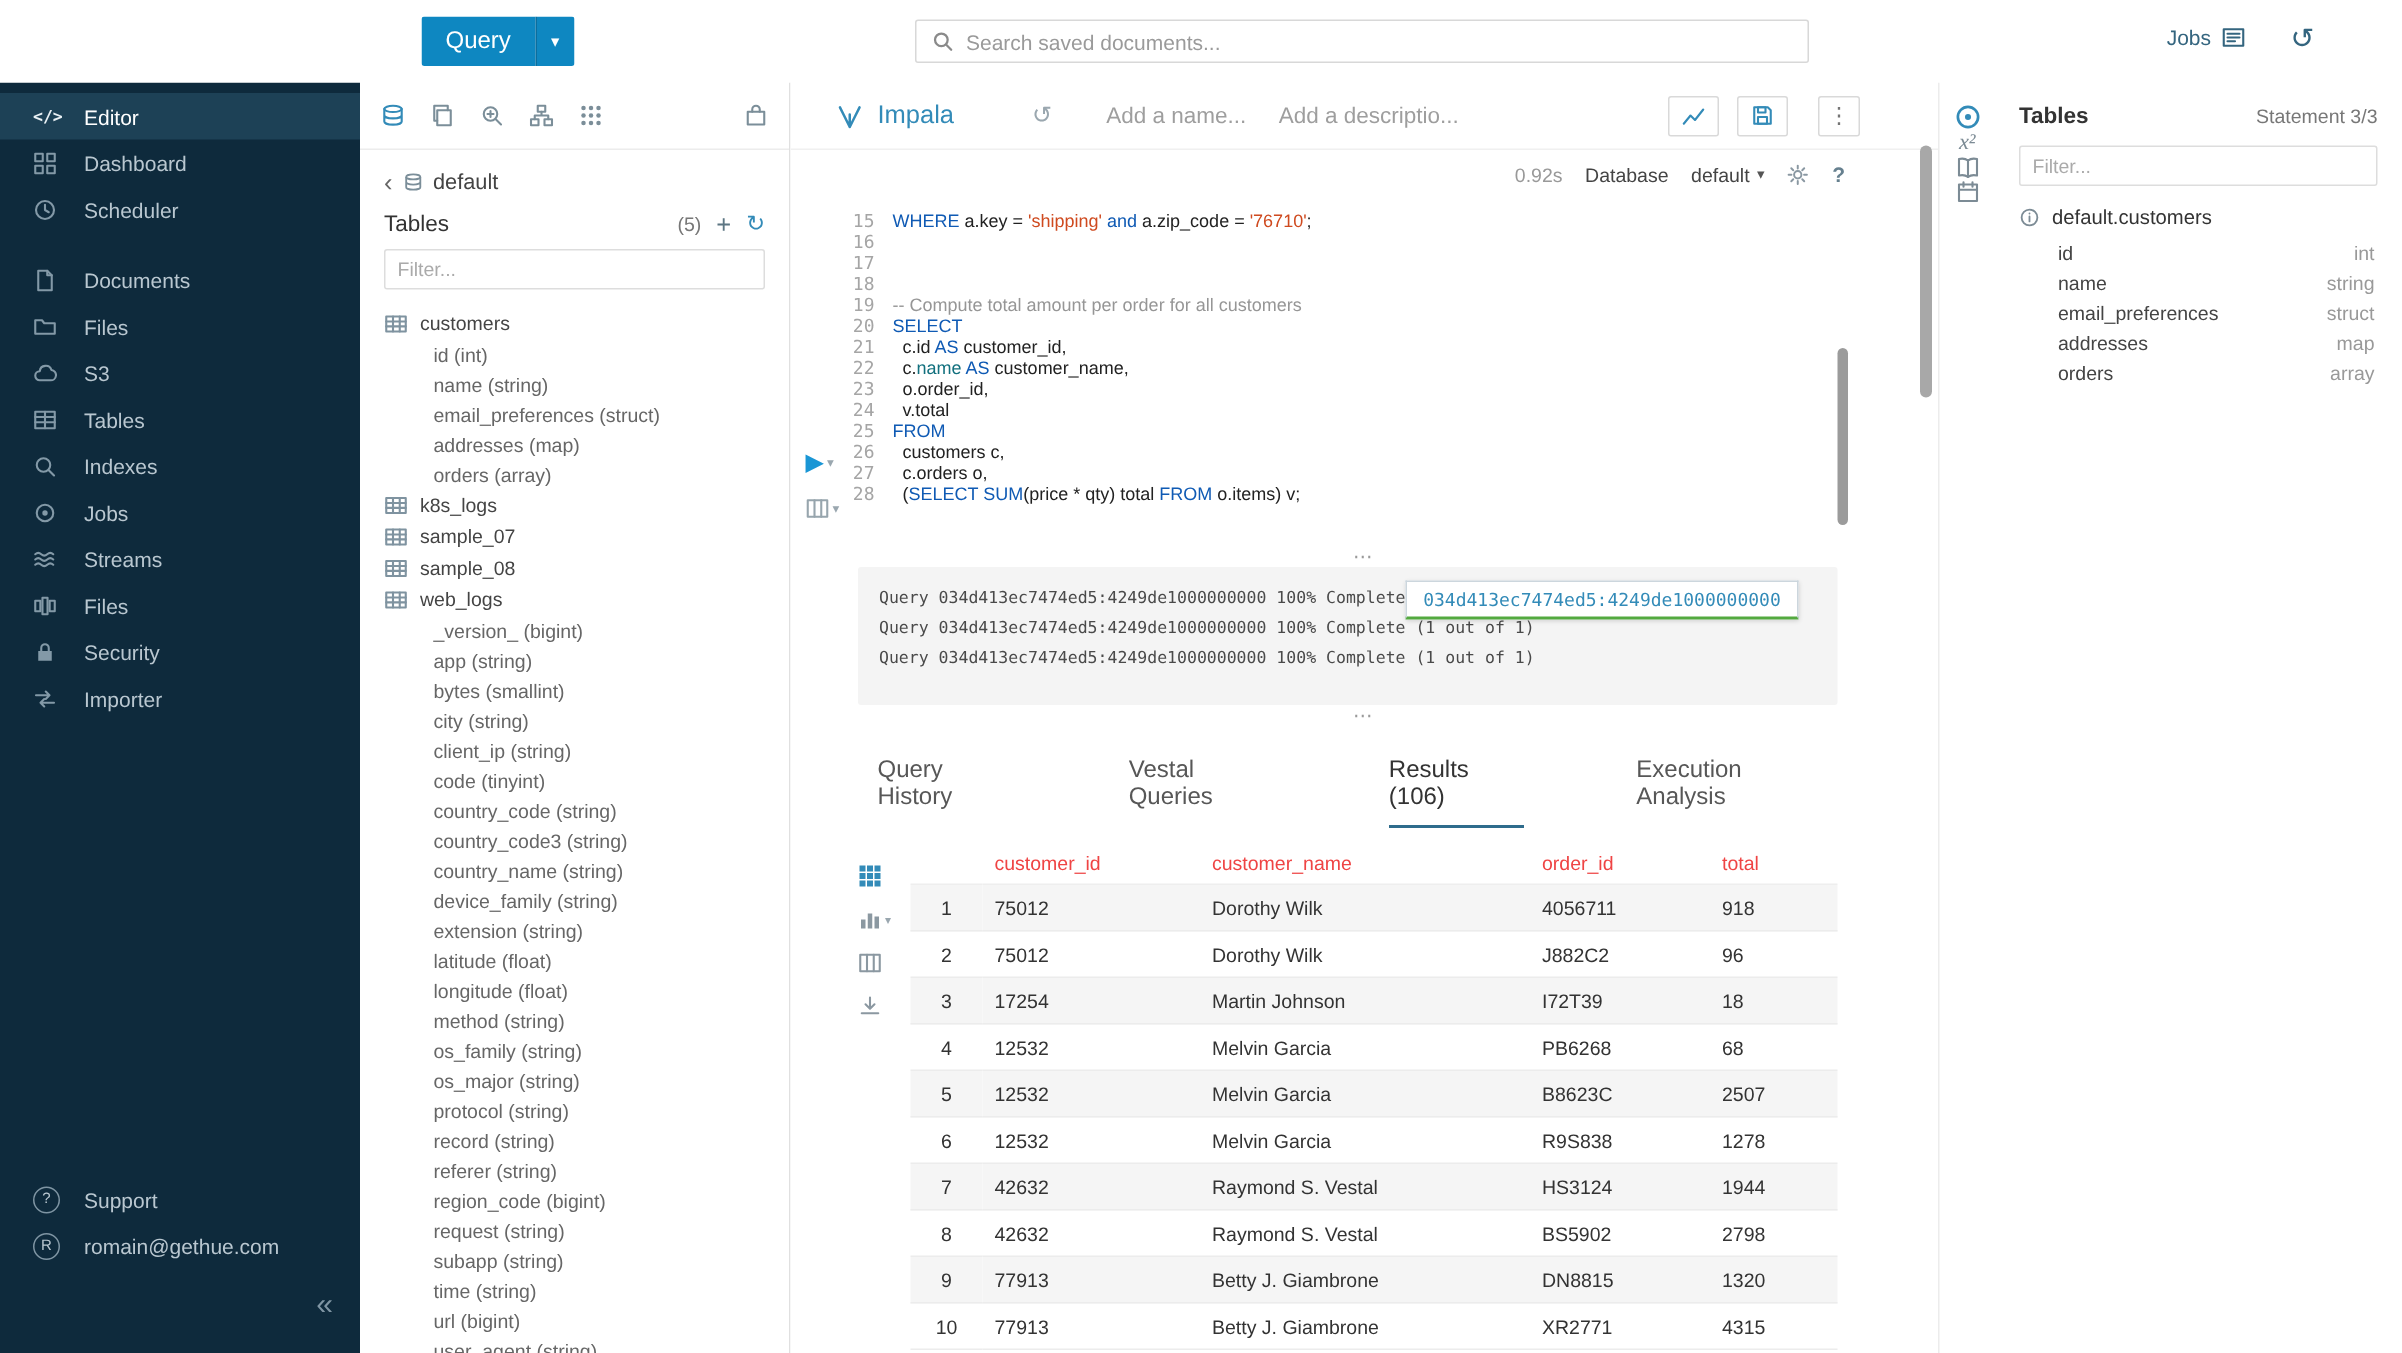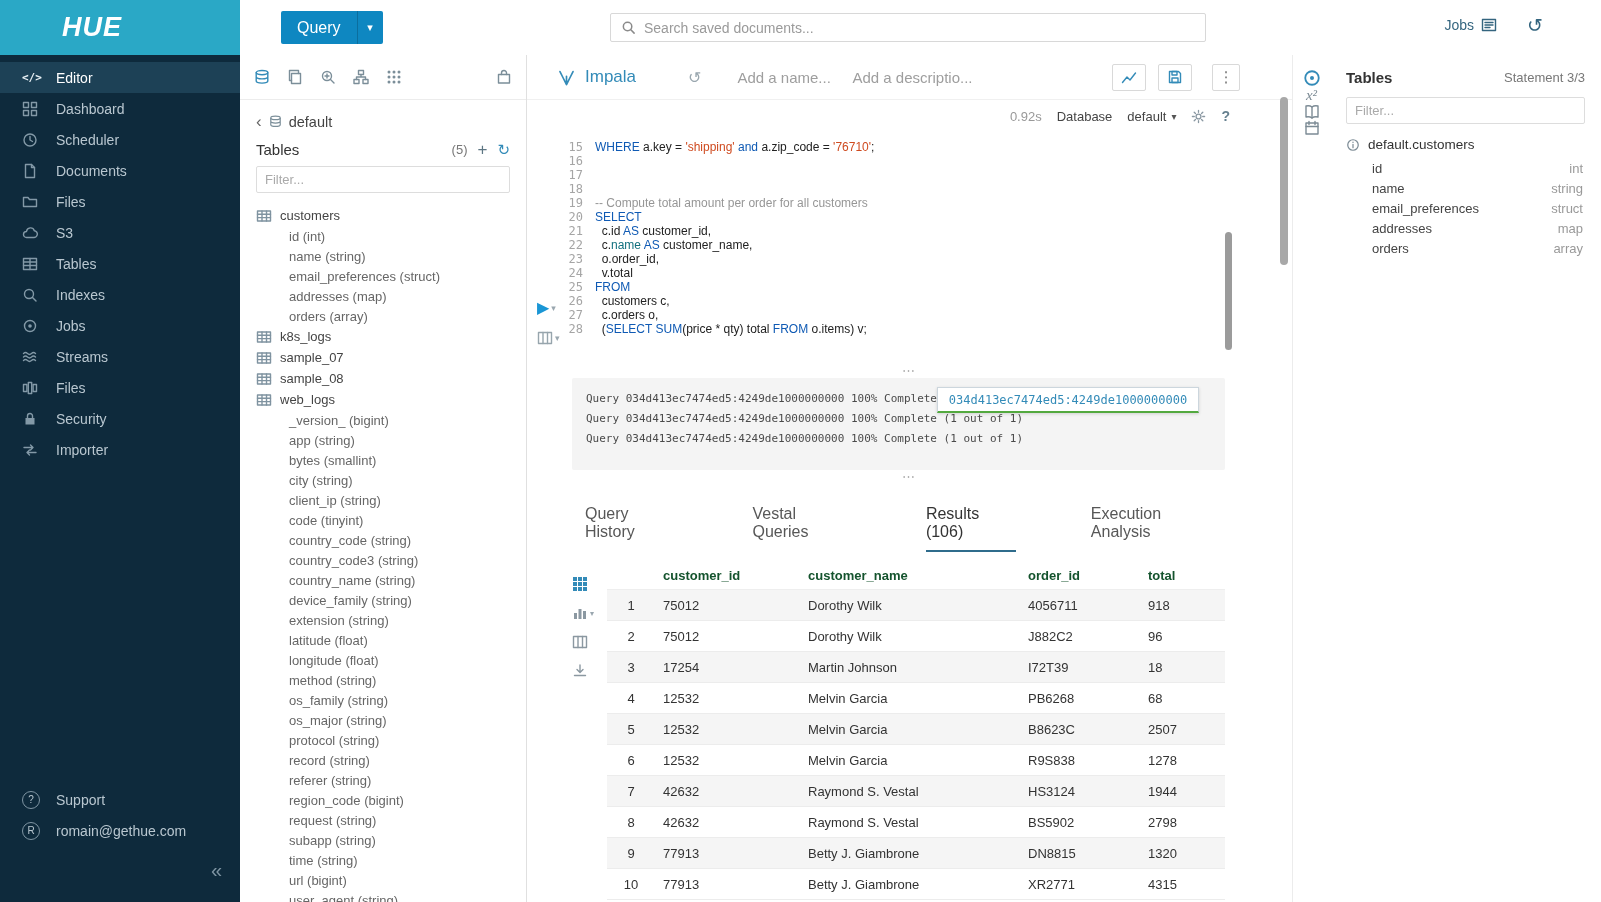--- a/index.html
+++ b/index.html
@@ -27,21 +27,21 @@
     font-size:14px;cursor:pointer}
   .top-jobs .ic{color:#34657f}
   .top-history{position:absolute;right:58px;top:14px;font-size:19px;color:#34657f;cursor:pointer}
 
   
   .sidebar{position:absolute;left:0;top:55px;width:240px;bottom:0;background:var(--sidebar,#0e2a3c);padding-top:7px}
   .side-item{height:31px;display:flex;align-items:center;padding-left:22px;color:#b9c7d0;font-size:14px;cursor:pointer}
   .side-item .s-icon{width:24px;margin-right:10px;color:#8399a7;display:flex;align-items:center}
   .side-item.active{background:#1d4156;color:#fff}
   .side-item.active .s-icon{color:#e9f1f5}
-  .side-item.gap{margin-bottom:0}
+  .side-item.gap{margin-bottom:16px}
   .side-footer{position:absolute;left:0;right:0;bottom:56px}
   .side-footer .side-item{height:31px}
   .circle-ic{width:18px;height:18px;border:1.5px solid #7f95a3;border-radius:50%;display:flex;align-items:center;
     justify-content:center;font-size:10px;color:#b9c7d0}
   .collapse-btn{position:absolute;right:18px;bottom:20px;color:#7f95a3;font-size:20px;cursor:pointer}
 
   
   .left-assist{position:absolute;left:240px;top:55px;width:287px;bottom:0;background:#fff;
     border-right:1px solid #e0e0e0;overflow:hidden}
   .assist-toolbar{height:45px;display:flex;align-items:center;padding:0 14px;border-bottom:1px solid #ececec;gap:17px}
@@ -118,21 +118,21 @@
   .rtab{font-size:16px;color:#575757;padding:9px 0;margin-right:75px;cursor:pointer;border-bottom:2px solid transparent}
   .rtab.active{color:#333;border-bottom:2px solid #2f6c8c}
 
   .results{display:flex;padding-top:10px}
   .res-rail{width:35px;margin-left:45px;display:flex;flex-direction:column;gap:13px;padding-top:14px}
   .rail-btn{color:#8b98a1;display:flex;align-items:center;gap:2px;cursor:pointer}
   .rail-btn.active{color:var(--accent,#338bb8)}
   .rail-btn .caret{font-size:8px;color:#9aa7af}
   .res-table-wrap{flex:1;margin-right:67px}
   table.res{border-collapse:collapse;width:618px;table-layout:fixed;font-size:13px;color:#333}
-  table.res th{font-weight:bold;text-align:left;padding:6px 8px;height:27px;border-bottom:1px solid #eee;color:#14532d}
+  table.res th{font-weight:normal;text-align:left;padding:6px 8px;height:27px;border-bottom:1px solid #eee;color:#ef4444}
   table.res td{padding:7px 8px;height:31px;border-bottom:1px solid #ececec}
   table.res tbody tr:nth-child(odd){background:#f5f5f5}
   td.rownum,th.rownum-h{text-align:center;color:#333}
 
   
   .right-strip{position:absolute;left:1292px;top:55px;width:38px;bottom:0;border-left:1px solid #ececec;
     display:flex;flex-direction:column;align-items:center;padding-top:14px;}
   .strip-btn{color:#7c8b95;cursor:pointer;display:flex;align-items:center;justify-content:center}
   .strip-btn.active{color:var(--accent,#338bb8)}
   .fx{font-family:"Liberation Serif",serif;font-style:italic;font-size:15px}
@@ -148,23 +148,20 @@
   .ra-table .ic{color:#7c8b95}
   .ra-cols{margin-top:6px}
   .rcol-row{height:20px;display:flex;align-items:center;padding-left:26px;cursor:pointer}
   .rc-name{color:#444;font-size:13px}
   .rc-type{margin-left:auto;color:#999;font-size:13px;padding-right:2px}
 </style>
 </head>
 <body>
 
 <div class="topbar">
-  <div class="logo">
-    <span class="logo-text">HUE</span>
-  </div>
   <div class="query-btn">
     <span class="qb-label">Query</span>
     <span class="qb-caret">▾</span>
   </div>
   <div class="searchbox">
     <span class="ic">
         <svg viewBox="0 0 16 16" width="15" height="15" fill="none" stroke="currentColor" stroke-width="1.6" stroke-linecap="round">
           <circle cx="7" cy="7" r="4.5"></circle>
           <path d="M10.5 10.5L14 14"></path>
         </svg>

